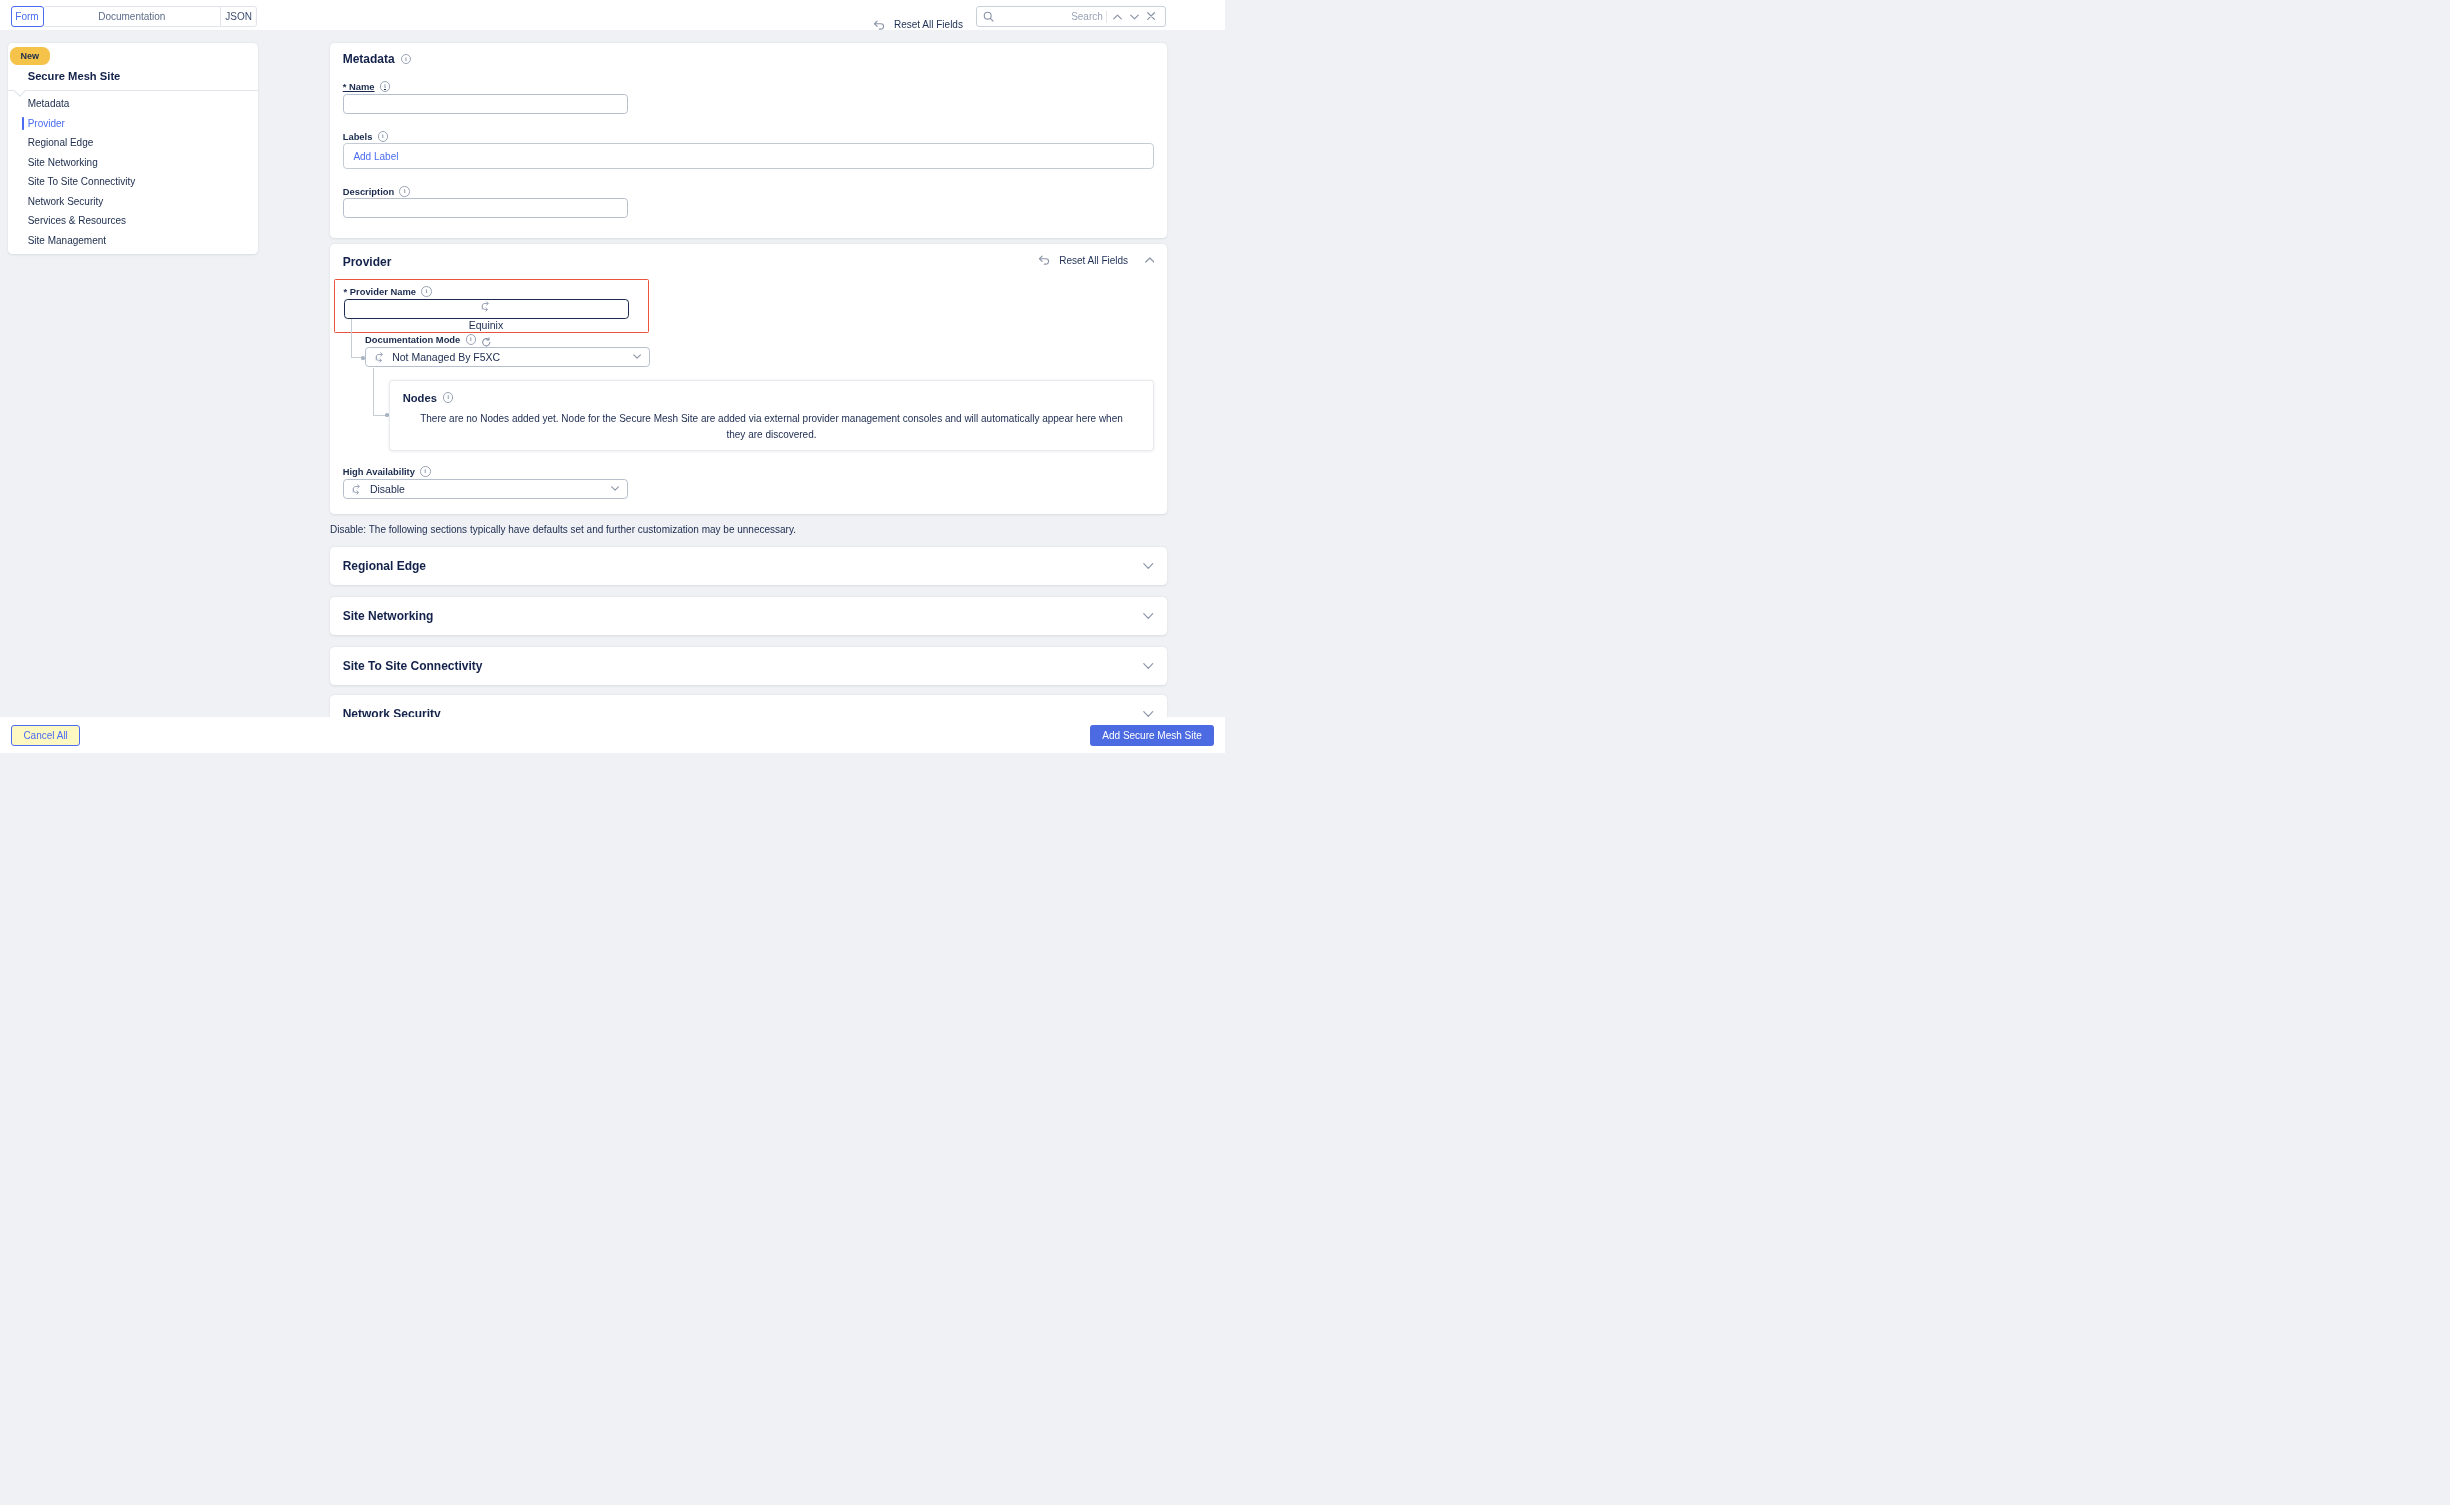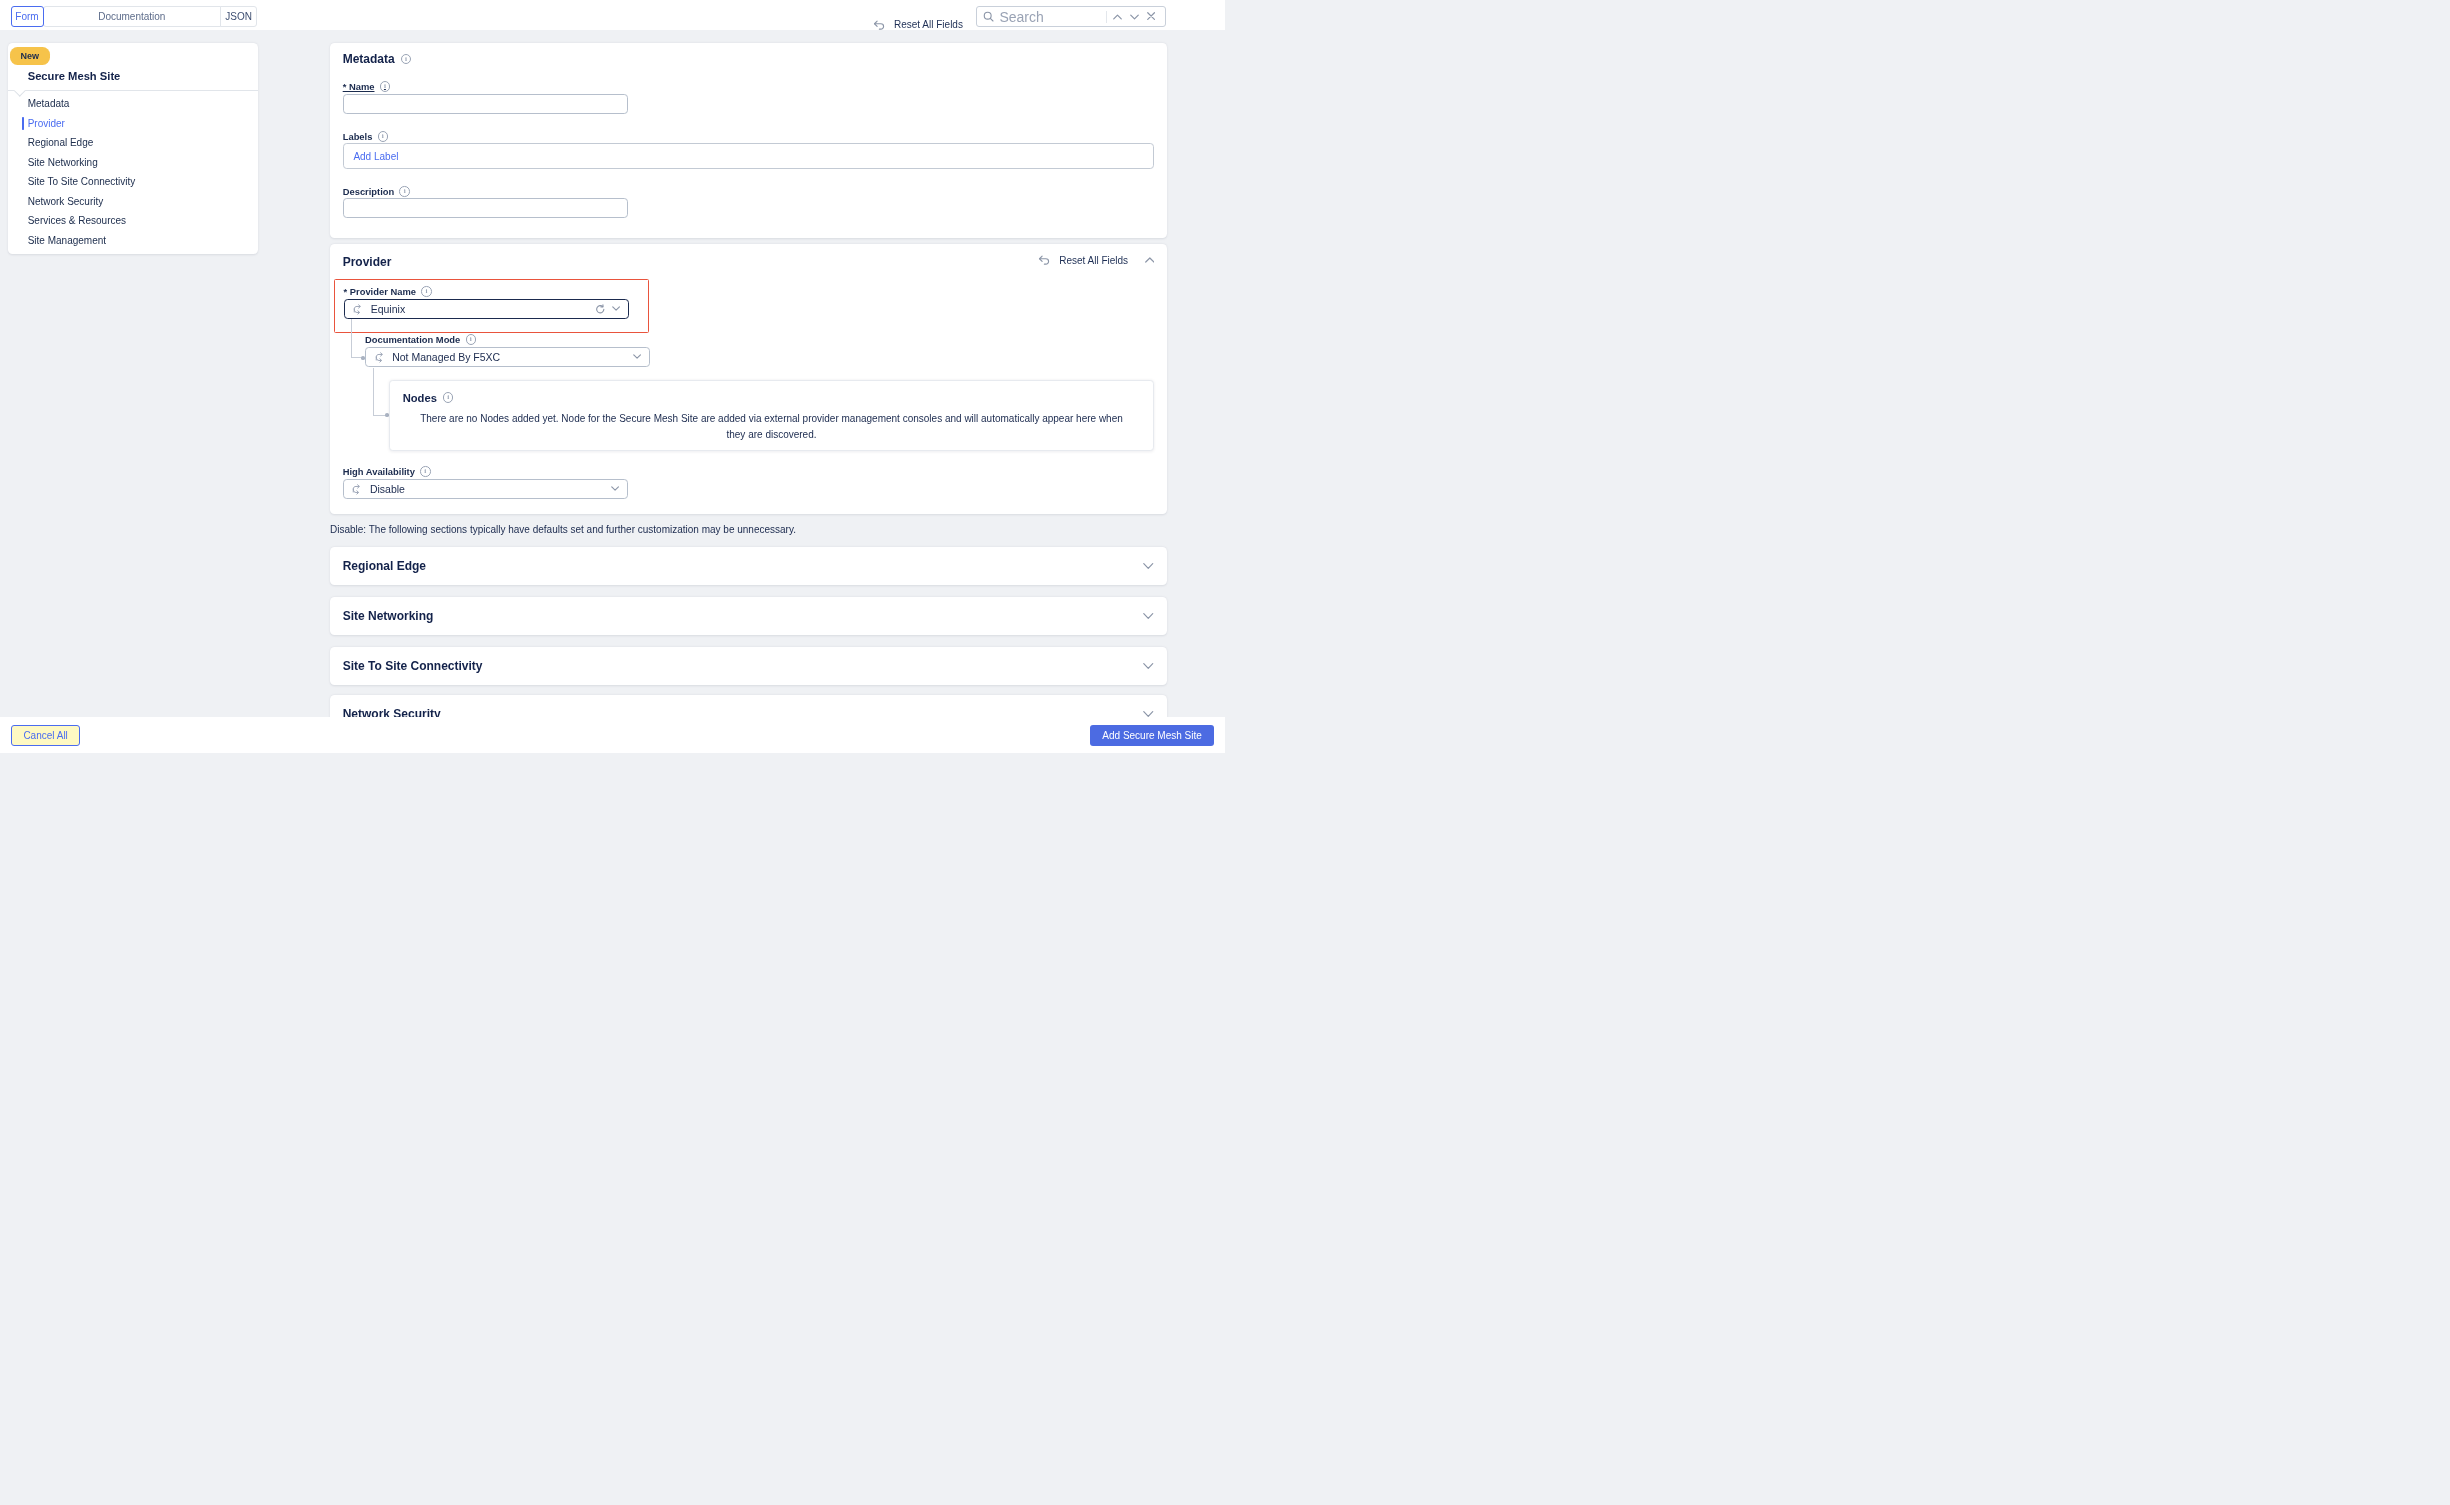--- a/index.html
+++ b/index.html
@@ -17,22 +17,22 @@
   .tab { height:21px; display:flex; align-items:center; justify-content:center;
          font-size:10px; background:#fff; border:0.7px solid #e1e5ea; color:#5d6c8a; }
   .tab.form { width:33px; border:0.7px solid #4a6cf0; color:#4a6cf0; border-radius:3px; z-index:2; }
   .tab.doc  { width:178px; margin-left:-0.7px; border-radius:3px 0 0 3px; }
   .tab.json { width:37px; margin-left:-0.7px; border-radius:0 3px 3px 0; color:#3c4d70; }
   .reset-row { display:flex; align-items:flex-end; gap:9px; color:#1e2f55; font-size:10px; cursor:default; }
   .topbar .reset-row { position:absolute; left:873px; top:0; height:30px; }
   .searchbox { position:absolute; left:976px; top:6px; width:190px; height:21px;
                border:1.1px solid #c9d0da; border-radius:3px; background:#fff;
                display:flex; align-items:center; padding:0 6px; }
-  .searchbox input { border:none; outline:none; flex:1; font-size:14px; color:#33436b;
-                     font-family:"Liberation Sans", sans-serif; margin-left:5.2px; min-width:0; }
+  .searchbox input { border:none; outline:none; flex:1; font-size:10px; color:#33436b;
+                     font-family:"Liberation Sans", sans-serif; margin-left:5.2px; min-width:0;text-align:right; }
   .searchbox input::placeholder { color:#9aa3b5; }
   .search-divider { width:0.7px; height:12px; background:#e3e7ec; margin:0 3px; }
   .search-ctl { width:16.5px; height:16.5px; display:flex; align-items:center; justify-content:center; cursor:pointer; }
   
   .sidebar { position:absolute; left:8.2px; top:43px; width:250px; height:211px;
              background:#fff; border-radius:4.5px; box-shadow:0 0.7px 2.2px rgba(20,30,60,.10); }
   .badge-new { position:absolute; left:1.5px; top:3.7px; width:40px; height:18px; background:#f6c34a;
                border-radius:7.5px; display:flex; align-items:center; justify-content:center;
                font-size:9px; font-weight:bold; color:#1b2b4e; }
   .sidebar-title { position:absolute; left:19.5px; top:27px; font-size:11.2px; font-weight:bold; color:#13224a; }
@@ -52,21 +52,21 @@
   .field-label { font-size:9.4px; font-weight:bold; color:#1b2b4e; display:flex; align-items:center; gap:5.2px; }
   .info-icon { width:10.5px; height:10.5px; border:0.7px solid #9aa4b5; border-radius:50%; color:#9aa4b5;
                font-size:7.1px; line-height:9px; text-align:center; font-weight:bold;
                font-family:"Liberation Serif", serif; display:inline-block; }
   .text-input { border:0.7px solid #b6bfcc; border-radius:3.7px; background:#fff; height:19.5px;
                 width:285px; font-size:10.5px; color:#1b2a4e; padding:0 6.7px;
                 font-family:"Liberation Sans", sans-serif; outline:none; }
   .select { border:0.7px solid #b6bfcc; border-radius:3.7px; background:#fff; height:20px; width:285px;
             display:flex; align-items:center; padding:0 7.5px; gap:6.7px; font-size:10.5px; color:#1b2a4e; cursor:pointer; }
   .select .grow { flex:1; }
-  .select.focused { border:1.2px solid #1b2a4e; }
+  .select.focused { border:1.2px solid #1b2a4e;flex-direction:column; }
   .chev { display:flex; align-items:center; justify-content:center; }
   
   #card-metadata { top:43px; height:195px; }
   #card-metadata .section-title { position:absolute; left:12.7px; top:9px; }
   .lbl-name { position:absolute; left:12.7px; top:38px;text-decoration:underline; }
   .inp-name { position:absolute; left:12.7px; top:51px; }
   .lbl-labels { position:absolute; left:12.7px; top:88px; }
   .labels-box { position:absolute; left:12.7px; top:100px; width:811px; height:26px;
                 border:0.7px solid #c3cad4; border-radius:3.7px; display:flex; align-items:center; padding:0 9.7px; }
   .add-label-btn { color:#4a6cf0; font-size:10px; cursor:pointer; background:none; border:none;

